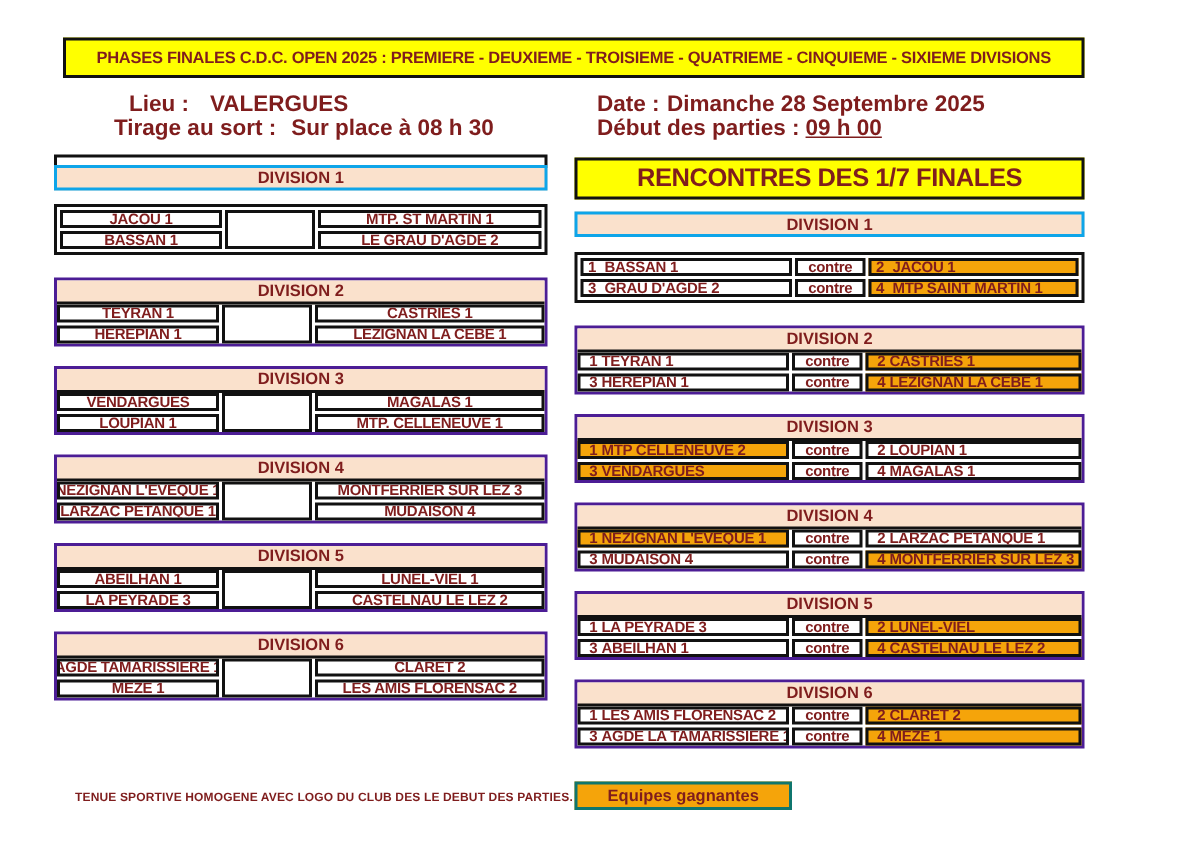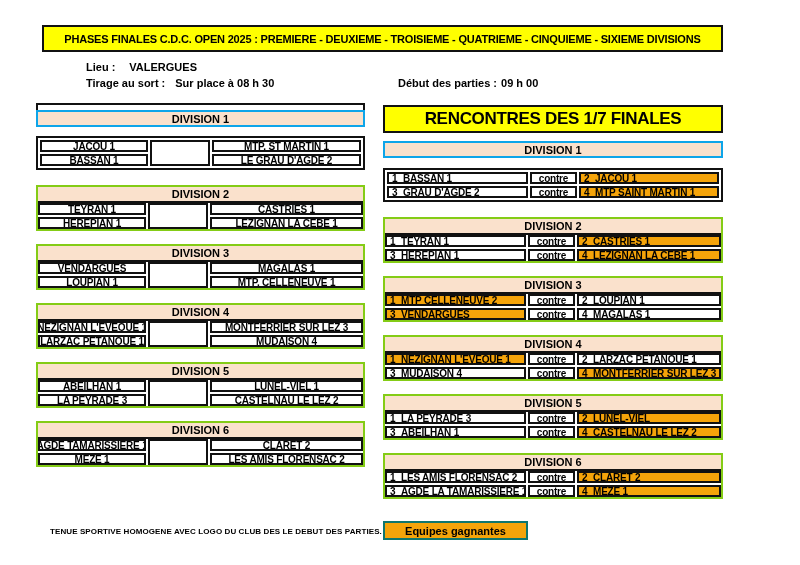--- a/index.html
+++ b/index.html
@@ -1,47 +1,47 @@
 <!DOCTYPE html>
 <html style="--yellow: #FFFF00; --peach: #FAE1CC; --orange: #F5A40A;"><head>
 <meta charset="utf-8">
 <style>
   html,body{margin:0;padding:0;background:#fff;}
   .page{position:relative;width:800px;height:565px;background:#ffffff;overflow:hidden;
-        font-family:"Liberation Sans", sans-serif;font-weight:bold;color:#000000;}
+        font-family:"Liberation Sans", sans-serif;font-weight:bold;color:#7f1d1d;}
   
   .banner{position:absolute;left:42px;top:25px;width:677px;height:23px;
           background:var(--yellow);border:2px solid #111;display:flex;align-items:center;
           justify-content:center;font-size:11px;letter-spacing:-0.2px;white-space:nowrap;}
   
-  .info{position:absolute;font-size:11px;white-space:nowrap;padding-left:48px;}
+  .info{position:absolute;font-size:15px;white-space:nowrap;padding-left:48px;}
   .info .lbl{display:inline-block;}
   .info .val{display:inline-block;}
   .lieu{left:38px;top:61px;}  .lieu .val{margin-left:14px;}
-  .tirage{left:38px;top:77px;} .tirage .val{margin-left:10px;}
+  .tirage{left:28px;top:77px;} .tirage .val{margin-left:10px;}
   .date{left:350px;top:61px;}  .date .val{margin-left:5px;}
-  .debut{left:350px;top:77px;} .debut .val{margin-left:4px;}
+  .debut{left:350px;top:77px;} .debut .val{margin-left:4px;text-decoration:underline;}
   
   .lcol{position:absolute;left:36px;top:105px;width:329px;}
   .rcol{position:absolute;left:383px;top:105px;width:340px;}
   .ytitle{height:24px;background:var(--yellow);border:2px solid #111;display:flex;
           align-items:center;justify-content:center;font-size:17px;letter-spacing:-0.3px;white-space:nowrap;}
   .white-row{height:5px;background:#fff;border:2px solid #111;margin-top:-2px;}
   .phead{height:13px;background:var(--peach);border:2px solid #0ea5e9;display:flex;
          align-items:center;justify-content:center;font-size:11px;}
   .attach{margin-top:-2px;}
   .gap8{margin-top:8px;} .gap9{margin-top:9px;} .gap10{margin-top:10px;}
   .gap13{margin-top:13px;} .gap15{margin-top:15px;}
   
   .qual-table{border:2px solid #111;padding:2px;background:#fff;}
   .qual-grid{display:grid;grid-template-columns:108px 60px 1fr;grid-auto-rows:12px;gap:2px;}
   .qcell{border:2px solid #111;background:#fff;display:flex;align-items:center;
          justify-content:center;font-size:10px;letter-spacing:-0.2px;white-space:nowrap;overflow:hidden;}
   .c1{grid-column:1;} .c2{grid-column:2;grid-row:1/3;} .c3{grid-column:3;}
-  .block{border:2px solid #84cc16;background:#fff;}
+  .block{border:2px solid #4c1d95;background:#fff;text-align:center;}
   .block .phead{border:none;border-bottom:2px solid #111;height:14px;}
   .block .qual-grid,.block .match-grid{padding:0;}
   
   .match-table{border:2px solid #111;padding:2px;background:#fff;}
   .match-grid{display:grid;grid-template-columns:141px 47px 1fr;grid-auto-rows:12px;gap:2px;}
   .mcell{border:2px solid #111;background:#fff;display:flex;align-items:center;
          font-size:10px;letter-spacing:-0.2px;white-space:nowrap;overflow:hidden;}
   .mcell.team{padding-left:3px;}
   .mcell .num{width:11px;flex-shrink:0;}
   .mcell.vs{justify-content:center;font-size:10px;}
@@ -57,20 +57,23 @@
 <div class="page">
 
   <div class="banner">PHASES FINALES C.D.C. OPEN 2025 : PREMIERE - DEUXIEME - TROISIEME - QUATRIEME -  CINQUIEME - SIXIEME DIVISIONS</div>
 
   <div class="info lieu">
     <span class="lbl">Lieu :</span><span class="val">VALERGUES</span>
   </div>
   <div class="info tirage">
     <span class="lbl">Tirage au sort :</span><span class="val">Sur place à 08 h 30</span>
   </div>
+  <div class="info date">
+    <span class="lbl">Date  :</span><span class="val">Dimanche 28 Septembre 2025</span>
+  </div>
   <div class="info debut">
     <span class="lbl">Début des parties :</span><span class="val">09 h 00</span>
   </div>
 
   <div class="lcol">
     <div class="white-row"></div>
     <div class="phead attach">DIVISION 1</div>
 
     <div class="qual-table gap9">
       <div class="qual-grid">

